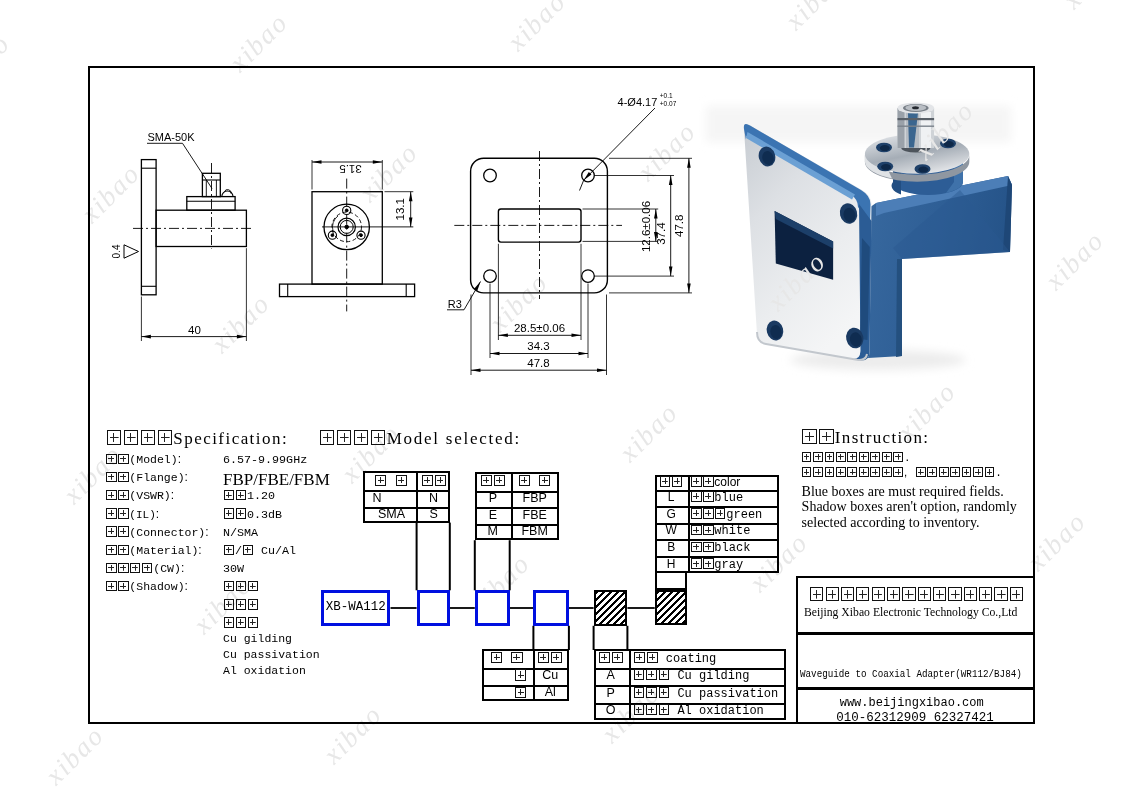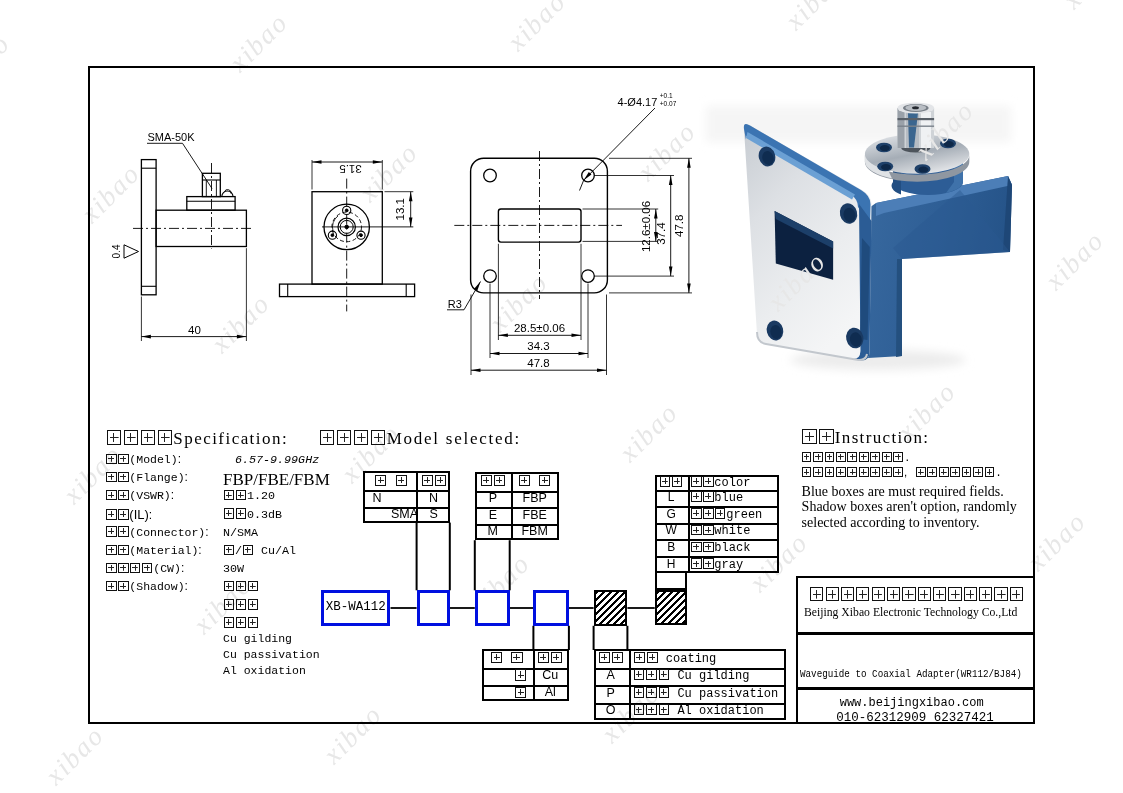--- a/index.html
+++ b/index.html
@@ -257,21 +257,21 @@
     </svg>
     <div class="tbl" style="left:363.3px;top:471.2px;width:86.3px;height:51.5px">
       <div class="vl" style="left:50.7px"></div>
       <div class="hl" style="top:16.5px"></div>
       <div class="hl" style="top:33.8px"></div>
     </div>
     <div class="cell" style="left:366px;top:471.8px;width:50px;height:18px;text-align:center;line-height:18px;font-size:12px"><span style="font-size:13px"><i class="c"></i></span><span style="font-family:'Liberation Mono',monospace;font-size:12px"> </span><span style="font-size:13px"><i class="c"></i></span></div>
     <div class="cell" style="left:417.6px;top:471.8px;width:32px;height:18px;text-align:center;line-height:18px;font-size:12px"><span style="font-size:13px"><i class="c"></i><i class="c"></i></span></div>
     <div class="cell" style="left:372.6px;top:489.8px;width:50px;height:16.6px;text-align:left;line-height:16.6px;font-size:12.5px">N</div>
     <div class="cell" style="left:417.6px;top:489.8px;width:32px;height:16.6px;text-align:center;line-height:16.6px;font-size:12.5px">N</div>
-    <div class="cell" style="left:391px;top:506.4px;width:50px;height:16.2px;text-align:left;line-height:16.2px;font-size:12.5px">SMA</div>
+    <div class="cell" style="left:378px;top:506.4px;width:50px;height:16.2px;text-align:left;line-height:16.2px;font-size:12.5px">SMA</div>
     <div class="cell" style="left:417.6px;top:506.4px;width:32px;height:16.2px;text-align:center;line-height:16.2px;font-size:12.5px">S</div>
     <div class="tbl" style="left:474.8px;top:471.8px;width:84.6px;height:68.4px">
       <div class="vl" style="left:33.9px"></div>
       <div class="hl" style="top:17px"></div>
       <div class="hl" style="top:33.6px"></div>
       <div class="hl" style="top:49.8px"></div>
     </div>
     <div class="cell" style="left:475.8px;top:471.8px;width:34px;height:18px;text-align:center;line-height:18px;font-size:12px"><span style="font-size:13px"><i class="c"></i><i class="c"></i></span></div>
     <div class="cell" style="left:510.7px;top:471.8px;width:48px;height:18px;text-align:center;line-height:18px;font-size:12px"><span style="font-size:13px"><i class="c"></i></span><span style="font-family:'Liberation Mono',monospace;font-size:12px"> </span><span style="font-size:13px"><i class="c"></i></span></div>
     <div class="cell" style="left:475.8px;top:489.8px;width:34px;height:16.8px;text-align:center;line-height:16.8px;font-size:12.5px">P</div>
@@ -282,21 +282,21 @@
     <div class="cell" style="left:510.7px;top:523.4px;width:48px;height:16.8px;text-align:center;line-height:16.8px;font-size:12.5px">FBM</div>
     <div class="tbl" style="left:654.7px;top:474.5px;width:124.4px;height:98.4px">
       <div class="vl" style="left:31.7px"></div>
       <div class="hl" style="top:13.4px"></div>
       <div class="hl" style="top:29.8px"></div>
       <div class="hl" style="top:46.2px"></div>
       <div class="hl" style="top:62.6px"></div>
       <div class="hl" style="top:79px"></div>
     </div>
     <div class="cell" style="left:655.7px;top:474.5px;width:31px;height:14.4px;text-align:center;line-height:14.4px;font-size:12px"><span style="font-size:12px"><i class="c"></i><i class="c"></i></span></div>
-    <div class="cell" style="left:690.4px;top:474.5px;width:88px;height:14.4px;text-align:left;line-height:14.4px;font-size:12px"><span style="font-size:12px"><i class="c"></i><i class="c"></i></span><span style="font-family:Liberation Mono, monospace;font-size:12px">color</span></div>
+    <div class="cell" style="left:690.4px;top:474.5px;width:88px;height:14.4px;text-align:left;line-height:14.4px;font-size:12px"><span style="font-size:12px"><i class="c"></i><i class="c"></i></span><span style="font-family:Liberation Sans, sans-serif;font-size:12px">color</span></div>
     <div class="cell" style="left:655.7px;top:488.9px;width:31px;height:16.76px;text-align:center;line-height:16.76px;font-size:12px">L</div>
     <div class="cell" style="left:690.4px;top:488.9px;width:88px;height:16.76px;text-align:left;line-height:16.76px;font-size:12px"><span style="font-size:12px"><i class="c"></i><i class="c"></i></span><span style="font-family:'Liberation Mono',monospace;font-size:12px">blue</span></div>
     <div class="cell" style="left:655.7px;top:505.66px;width:31px;height:16.76px;text-align:center;line-height:16.76px;font-size:12px">G</div>
     <div class="cell" style="left:690.4px;top:505.66px;width:88px;height:16.76px;text-align:left;line-height:16.76px;font-size:12px"><span style="font-size:12px"><i class="c"></i><i class="c"></i><i class="c"></i></span><span style="font-family:'Liberation Mono',monospace;font-size:12px">green</span></div>
     <div class="cell" style="left:655.7px;top:522.42px;width:31px;height:16.76px;text-align:center;line-height:16.76px;font-size:12px">W</div>
     <div class="cell" style="left:690.4px;top:522.42px;width:88px;height:16.76px;text-align:left;line-height:16.76px;font-size:12px"><span style="font-size:12px"><i class="c"></i><i class="c"></i></span><span style="font-family:'Liberation Mono',monospace;font-size:12px">white</span></div>
     <div class="cell" style="left:655.7px;top:539.18px;width:31px;height:16.76px;text-align:center;line-height:16.76px;font-size:12px">B</div>
     <div class="cell" style="left:690.4px;top:539.18px;width:88px;height:16.76px;text-align:left;line-height:16.76px;font-size:12px"><span style="font-size:12px"><i class="c"></i><i class="c"></i></span><span style="font-family:'Liberation Mono',monospace;font-size:12px">black</span></div>
     <div class="cell" style="left:655.7px;top:555.94px;width:31px;height:16.76px;text-align:center;line-height:16.76px;font-size:12px">H</div>
     <div class="cell" style="left:690.4px;top:555.94px;width:88px;height:16.76px;text-align:left;line-height:16.76px;font-size:12px"><span style="font-size:12px"><i class="c"></i><i class="c"></i></span><span style="font-family:'Liberation Mono',monospace;font-size:12px">gray</span></div>
@@ -329,26 +329,26 @@
     <div class="bluebox" style="left:320.8px;top:590.3px;width:69.7px;height:35.5px;line-height:29.5px;text-align:center;font-family:'Liberation Mono',monospace;font-size:12.5px;white-space:nowrap">XB-WA112</div>
     <div class="bluebox" style="left:416.6px;top:590.3px;width:33.2px;height:35.5px"></div>
     <div class="bluebox" style="left:474.8px;top:590.3px;width:34.9px;height:35.5px"></div>
     <div class="bluebox" style="left:533.4px;top:590.3px;width:35.5px;height:35.5px"></div>
     <div class="hatchbox" style="left:593.6px;top:590.3px;width:33.8px;height:35.5px"></div>
     <div class="hatchbox" style="left:654.7px;top:590.3px;width:32.7px;height:35.2px"></div>
     <div class="txt" style="left:105.4px;top:429.5px;font-size:17px;"><span style="font-size:17px"><i class="c"></i><i class="c"></i><i class="c"></i><i class="c"></i></span><span style="font-family:'Liberation Serif',serif;font-size:17px;letter-spacing:1.45px">Specification<i class="fw">:</i></span></div>
     <div class="txt" style="left:318.7px;top:429.5px;font-size:17px;"><span style="font-size:17px"><i class="c"></i><i class="c"></i><i class="c"></i><i class="c"></i></span><span style="font-family:'Liberation Serif',serif;font-size:17px;letter-spacing:1.75px">Model selected<i class="fw">:</i></span></div>
     <div class="txt" style="left:800.8px;top:428.5px;font-size:17px;"><span style="font-size:17px"><i class="c"></i><i class="c"></i></span><span style="font-family:'Liberation Serif',serif;font-size:17px;letter-spacing:1.35px">Instruction<i class="fw">:</i></span></div>
     <div class="txt" style="left:105.4px;top:453px;font-size:12px;"><span style="font-size:12px"><i class="c"></i><i class="c"></i></span><span style="font-family:'Liberation Mono',monospace;font-size:11.5px">(Model)</span><span style="font-size:12px"><i class="fw">:</i></span></div>
-    <div class="txt" style="left:235px;top:453px;font-size:12px;font-style:italic;"><span style="font-family:'Liberation Mono',monospace;font-size:11.7px">6.57-9.99GHz</span></div>
+    <div class="txt" style="left:223px;top:453px;font-size:12px;"><span style="font-family:'Liberation Mono',monospace;font-size:11.7px">6.57-9.99GHz</span></div>
     <div class="txt" style="left:105.4px;top:471.2px;font-size:12px;"><span style="font-size:12px"><i class="c"></i><i class="c"></i></span><span style="font-family:'Liberation Mono',monospace;font-size:11.5px">(Flange)</span><span style="font-size:12px"><i class="fw">:</i></span></div>
     <div class="txt" style="left:223px;top:471.2px;font-size:12px;"><span style="font-family:Liberation Serif, serif;font-size:17px">FBP/FBE/FBM</span></div>
     <div class="txt" style="left:105.4px;top:489.4px;font-size:12px;"><span style="font-size:12px"><i class="c"></i><i class="c"></i></span><span style="font-family:'Liberation Mono',monospace;font-size:11.5px">(VSWR)</span><span style="font-size:12px"><i class="fw">:</i></span></div>
     <div class="txt" style="left:223px;top:489.4px;font-size:12px;"><span style="font-size:12px"><i class="c"></i><i class="c"></i></span><span style="font-family:'Liberation Mono',monospace;font-size:11.7px">1.20</span></div>
-    <div class="txt" style="left:105.4px;top:507.6px;font-size:12px;"><span style="font-size:12px"><i class="c"></i><i class="c"></i></span><span style="font-family:Liberation Sans, sans-serif;font-size:13px">(IL)</span><span style="font-size:12px"><i class="fw">:</i></span></div>
+    <div class="txt" style="left:105.4px;top:507.6px;font-size:12px;"><span style="font-size:12px"><i class="c"></i><i class="c"></i></span><span style="font-family:Liberation Mono, monospace;font-size:11px">(IL)</span><span style="font-size:12px"><i class="fw">:</i></span></div>
     <div class="txt" style="left:223px;top:507.6px;font-size:12px;"><span style="font-size:12px"><i class="c"></i><i class="c"></i></span><span style="font-family:'Liberation Mono',monospace;font-size:11.7px">0.3dB</span></div>
     <div class="txt" style="left:105.4px;top:525.8px;font-size:12px;"><span style="font-size:12px"><i class="c"></i><i class="c"></i></span><span style="font-family:'Liberation Mono',monospace;font-size:11.5px">(Connector)</span><span style="font-size:12px"><i class="fw">:</i></span></div>
     <div class="txt" style="left:223px;top:525.8px;font-size:12px;"><span style="font-family:'Liberation Mono',monospace;font-size:11.7px">N/SMA</span></div>
     <div class="txt" style="left:105.4px;top:544px;font-size:12px;"><span style="font-size:12px"><i class="c"></i><i class="c"></i></span><span style="font-family:'Liberation Mono',monospace;font-size:11.5px">(Material)</span><span style="font-size:12px"><i class="fw">:</i></span></div>
     <div class="txt" style="left:223px;top:544px;font-size:12px;"><span style="font-size:12px"><i class="c"></i></span><span style="font-family:'Liberation Mono',monospace;font-size:11.7px">/</span><span style="font-size:12px"><i class="c"></i></span><span style="font-family:'Liberation Mono',monospace;font-size:11.7px"> Cu/Al</span></div>
     <div class="txt" style="left:105.4px;top:562.2px;font-size:12px;"><span style="font-size:12px"><i class="c"></i><i class="c"></i><i class="c"></i><i class="c"></i></span><span style="font-family:'Liberation Mono',monospace;font-size:11.5px">(CW)</span><span style="font-size:12px"><i class="fw">:</i></span></div>
     <div class="txt" style="left:223px;top:562.2px;font-size:12px;"><span style="font-family:'Liberation Mono',monospace;font-size:11.7px">30W</span></div>
     <div class="txt" style="left:105.4px;top:580.4px;font-size:12px;"><span style="font-size:12px"><i class="c"></i><i class="c"></i></span><span style="font-family:'Liberation Mono',monospace;font-size:11.5px">(Shadow)</span><span style="font-size:12px"><i class="fw">:</i></span></div>
     <div class="txt" style="left:223px;top:580.4px;font-size:12px;"><span style="font-size:12px"><i class="c"></i><i class="c"></i><i class="c"></i></span></div>
     <div class="txt" style="left:223px;top:598.6px;font-size:12px;"><span style="font-size:12px"><i class="c"></i><i class="c"></i><i class="c"></i></span></div>

